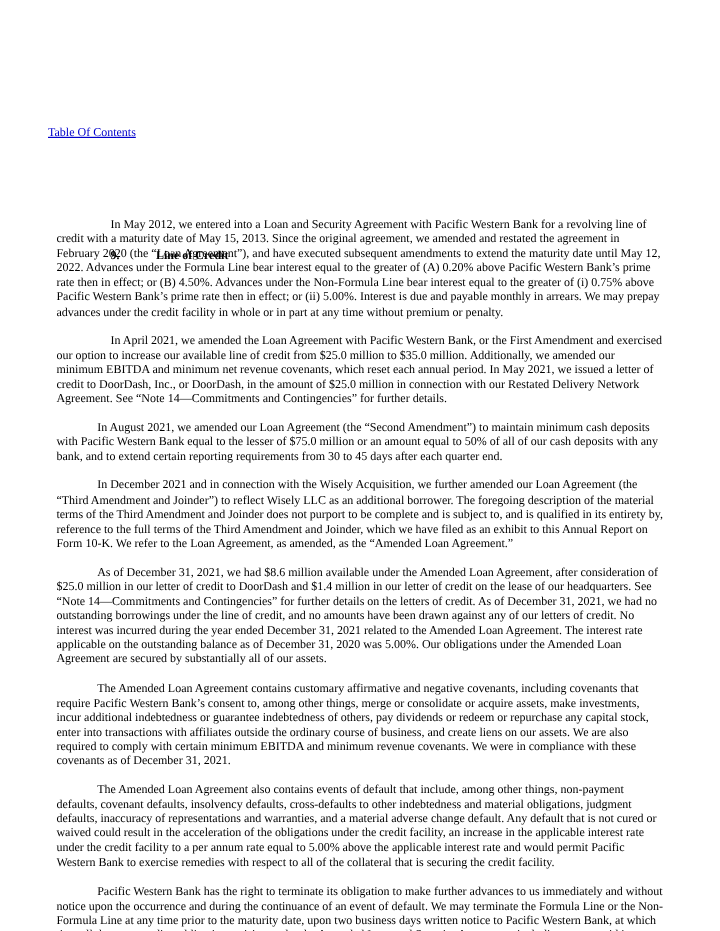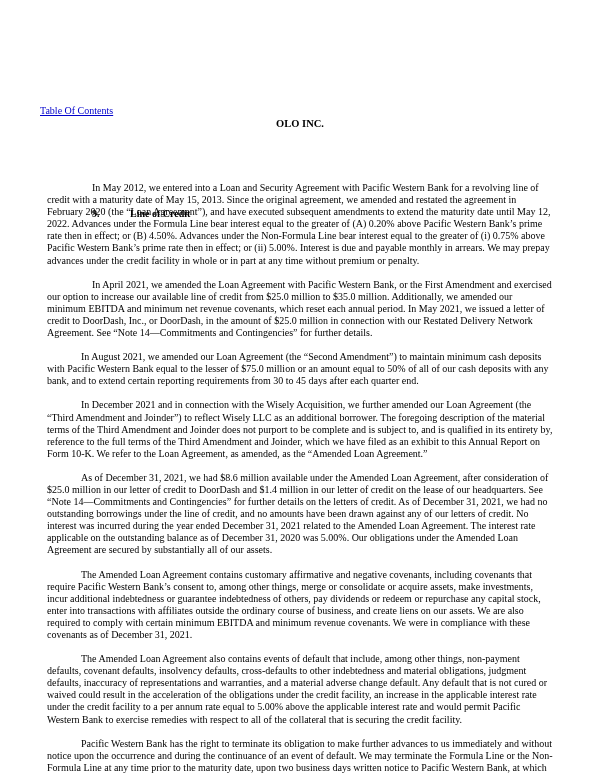--- a/index.html
+++ b/index.html
@@ -75,21 +75,20 @@
     font-size: 10px;
   }
 </style>
 </head>
 <body>
 
 <div class="page">
 
   <a class="toc-link">Table Of Contents</a>
 
-  <div class="company-name">OLO INC.</div>
 
 
   <div class="section-heading">
     <span class="num">9.</span><span>Line of Credit</span>
   </div>
 
   <div class="content">
     <p>In May 2012, we entered into a Loan and Security Agreement with Pacific Western Bank for a revolving line of credit with a maturity date of May 15, 2013. Since the original agreement, we amended and restated the agreement in February 2020 (the “Loan Agreement”), and have executed subsequent amendments to extend the maturity date until May 12, 2022. Advances under the Formula Line bear interest equal to the greater of (A) 0.20% above Pacific Western Bank’s prime rate then in effect; or (B) 4.50%. Advances under the Non-Formula Line bear interest equal to the greater of (i) 0.75% above Pacific Western Bank’s prime rate then in effect; or (ii) 5.00%. Interest is due and payable monthly in arrears. We may prepay advances under the credit facility in whole or in part at any time without premium or penalty.</p>
     <p>In April 2021, we amended the Loan Agreement with Pacific Western Bank, or the First Amendment and exercised our option to increase our available line of credit from $25.0 million to $35.0 million. Additionally, we amended our minimum EBITDA and minimum net revenue covenants, which reset each annual period. In May 2021, we issued a letter of credit to DoorDash, Inc., or DoorDash, in the amount of $25.0 million in connection with our Restated Delivery Network Agreement. See “Note 14—Commitments and Contingencies” for further details.</p>
     <p class="indent-sm">In August 2021, we amended our Loan Agreement (the “Second Amendment”) to maintain minimum cash deposits with Pacific Western Bank equal to the lesser of $75.0 million or an amount equal to 50% of all of our cash deposits with any bank, and to extend certain reporting requirements from 30 to 45 days after each quarter end.</p>

